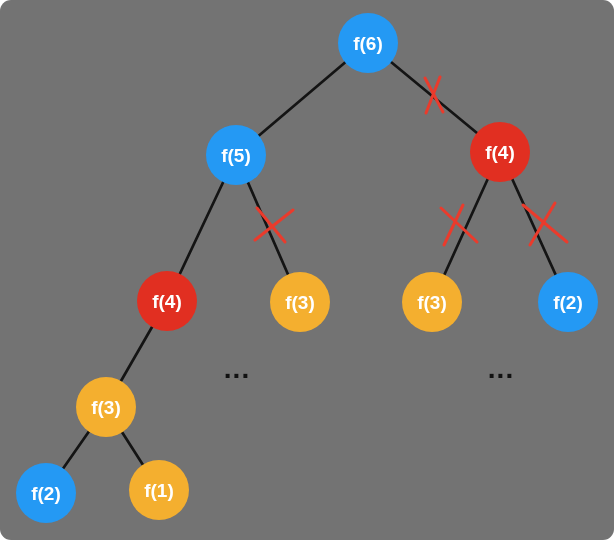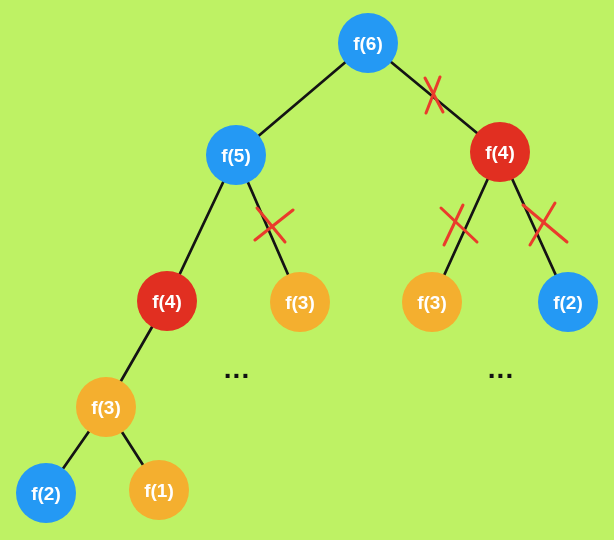--- a/index.html
+++ b/index.html
@@ -6,22 +6,23 @@
   html, body {
     margin: 0;
     padding: 0;
     background: #ffffff;
     font-family: "Liberation Sans", sans-serif;
   }
   .stage {
     position: relative;
     width: 614px;
     height: 540px;
-    background: #bef264;
+    background: #737373;
     overflow: hidden;
+    border-radius: 11px;
   }
   svg { display: block; }
   .tree-edge {
     stroke: #141414;
     stroke-width: 2.7;
     stroke-linecap: round;
   }
   .x-stroke {
     stroke-width: 3;
     stroke-linecap: round;

